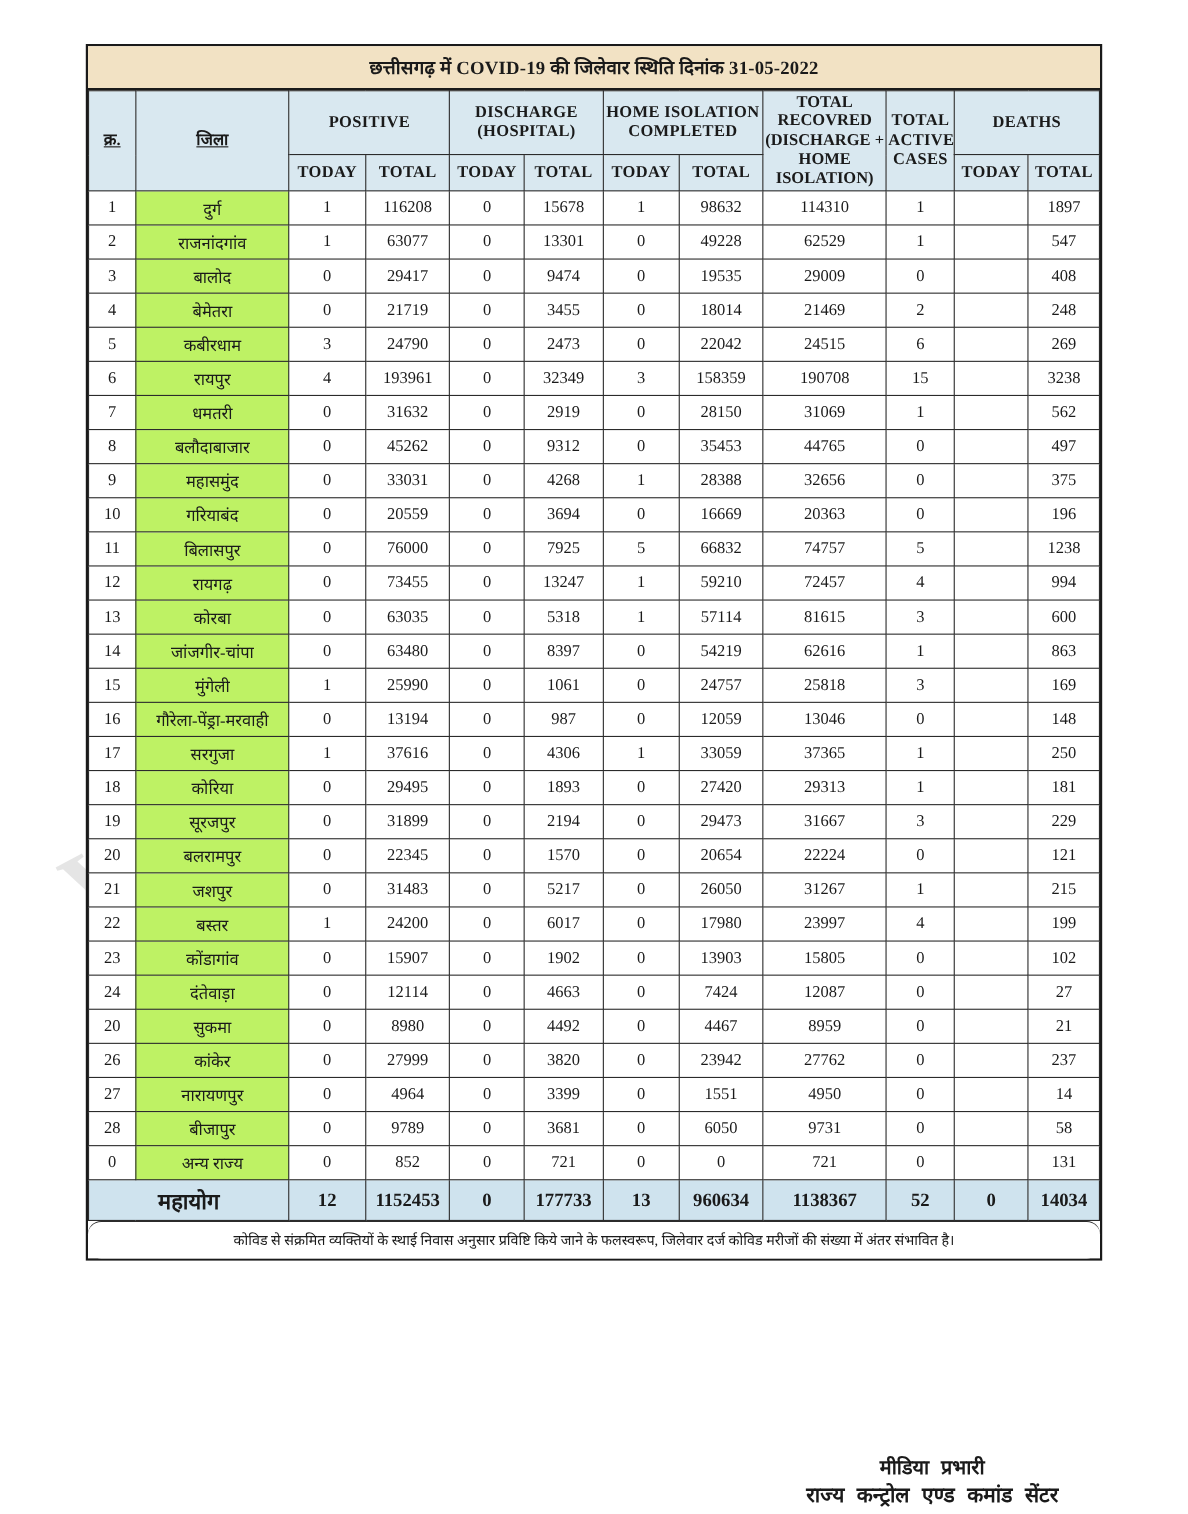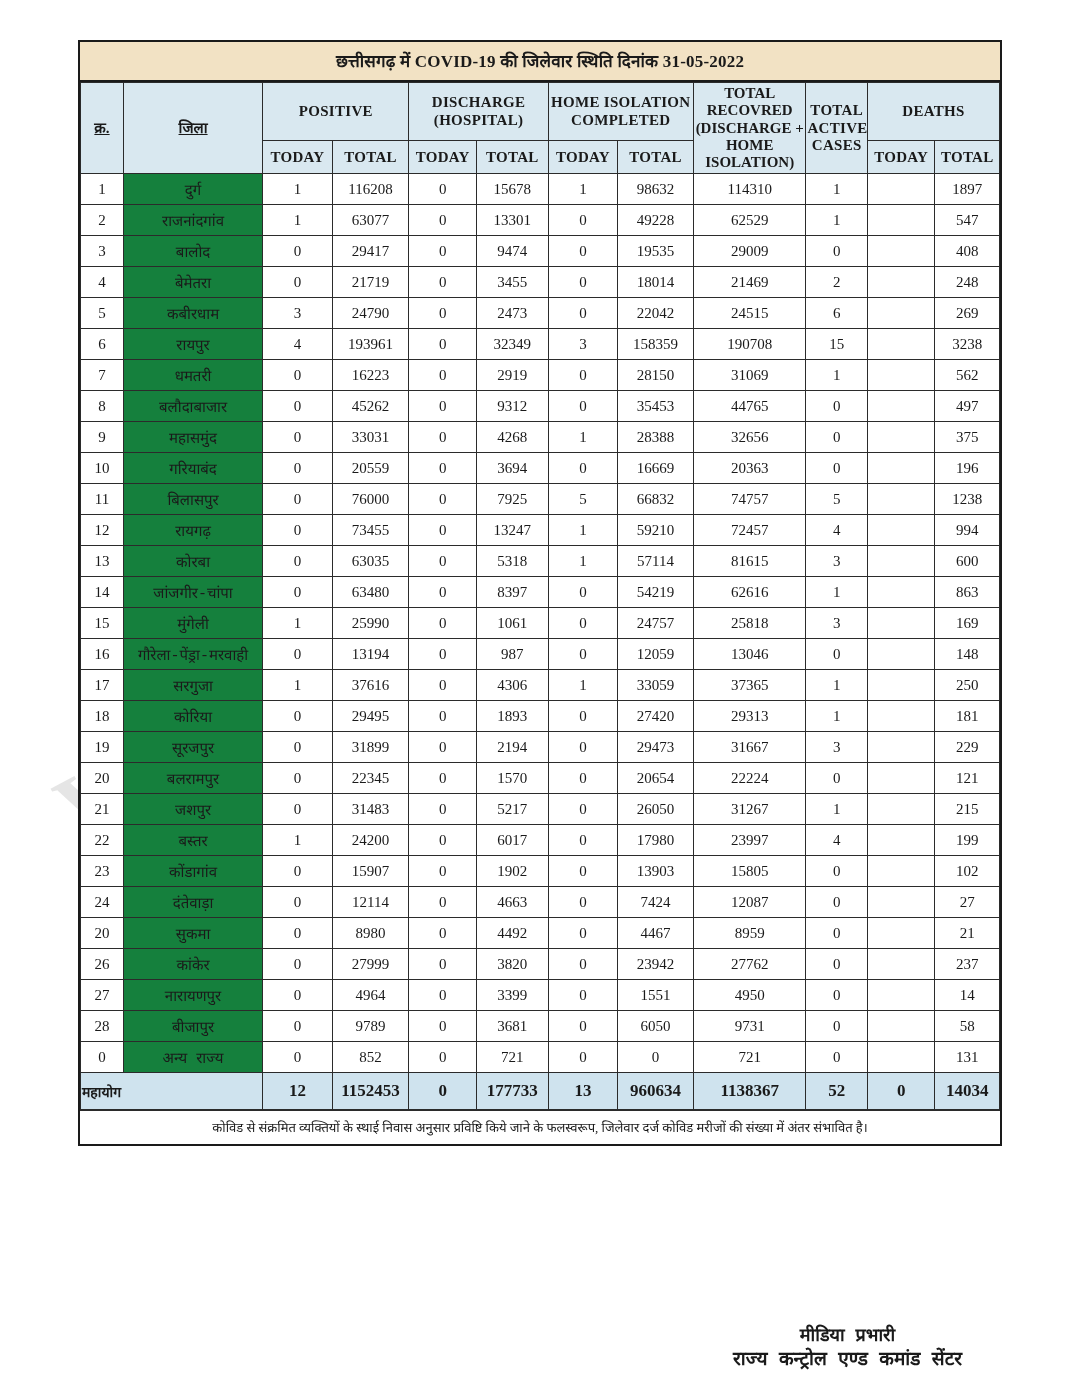--- a/index.html
+++ b/index.html
@@ -72,43 +72,43 @@
     text-decoration: underline;
   }
   td.sn {
     width: 40px;
     background: #ffffff;
     font-size: 15px;
   }
   td.dist {
     text-align: left;
     padding-left: 8px;
-    background: #15803d;
+    background: #bef264;
     font-size: 16px;
-    font-family: Liberation Mono, monospace;
   }
   tbody tr td {
     height: 26px;
   }
   tr.total-row td {
     background: #cfe3ee;
     font-weight: bold;
     font-size: 17px;
     height: 32px;
   }
   tr.total-row td.label {
-    text-align: left;
-    font-size: 14px;
+    text-align: center;
+    font-size: 20px;
   }
   .footnote {
     border-top: 1px solid #2b2b2b;
     text-align: center;
     font-size: 13px;
     padding: 7px 6px 8px 6px;
     background: #ffffff;
+    border-radius: 12px;
   }
   .sign {
     position: absolute;
     right: 118px;
     top: 1288px;
     text-align: center;
     font-weight: bold;
     line-height: 1.35;
     font-family: Liberation Mono, monospace;
   }
@@ -284,21 +284,21 @@
             <td>158359</td>
             <td>190708</td>
             <td>15</td>
             <td></td>
             <td>3238</td>
           </tr>
           <tr>
             <td class="sn">7</td>
             <td class="dist">धमतरी</td>
             <td>0</td>
-            <td>16223</td>
+            <td>31632</td>
             <td>0</td>
             <td>2919</td>
             <td>0</td>
             <td>28150</td>
             <td>31069</td>
             <td>1</td>
             <td></td>
             <td>562</td>
           </tr>
           <tr>

